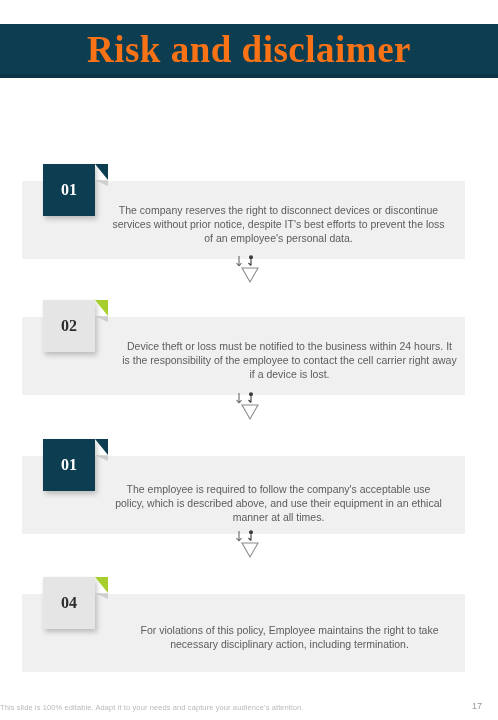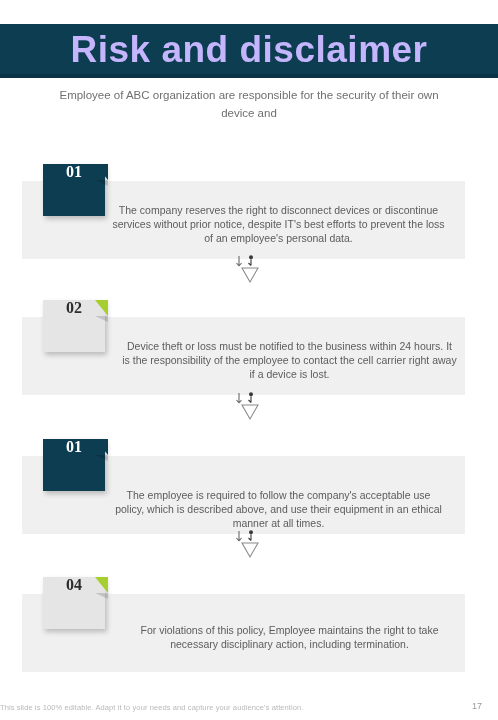--- a/index.html
+++ b/index.html
@@ -30,22 +30,22 @@
     width: 498px;
     height: 54px;
     background: #0d3d51;
     box-sizing: border-box;
     display: flex;
     align-items: center;
     justify-content: center;
     border-bottom: 4px solid #0a3346;
   }
   .title-text {
-    color: #c4b5fd;
-    font-family: Liberation Sans, sans-serif;
+    color: #f97316;
+    font-family: Liberation Serif, serif;
     font-weight: bold;
     font-size: 37px;
     line-height: 1;
     letter-spacing: 0.5px;
     white-space: nowrap;
   }
 
   .subtitle {
     position: absolute;
     left: 49px;
@@ -74,24 +74,25 @@
   .row-1 { top: 181px; }
   .row-2 { top: 317px; }
   .row-3 { top: 456px; }
   .row-4 { top: 594px; }
 
   
   .badge {
     position: absolute;
     left: 21px;
     top: -17px;
-    width: 62px;
+    width: 52px;
     height: 52px;
     box-sizing: border-box;
     display: flex;
+    align-items: center;
     justify-content: center;
     box-shadow: 2px 3px 5px rgba(0,0,0,0.22);
     z-index: 3;
   }
   .badge .num {
     font-family: "Liberation Serif", serif;
     font-weight: bold;
     font-size: 16px;
     line-height: 1;
     position: relative;
@@ -168,21 +169,20 @@
 </style>
 </head>
 <body>
 
 <div class="slide">
 
   <div class="title-bar">
     <div class="title-text">Risk and disclaimer</div>
   </div>
 
-  <div class="subtitle">Employee of ABC organization are responsible for the security of their own device and</div>
 
   <div class="row row-1">
     <div class="row-bar"></div>
     <div class="badge navy">
       <span class="tail-shadow"></span>
       <span class="tail"></span>
       <span class="num">01</span>
     </div>
     <div class="row-text left" style="top:22px;">The company reserves the right to disconnect devices or discontinue services without prior notice, despite IT's best efforts to prevent the loss of an employee's personal data.</div>
   </div>
@@ -215,21 +215,21 @@
     </svg>
   </div>
 
   <div class="row row-3">
     <div class="row-bar"></div>
     <div class="badge navy">
       <span class="tail-shadow"></span>
       <span class="tail"></span>
       <span class="num">01</span>
     </div>
-    <div class="row-text left" style="top:32px;">The employee is required to follow the company's acceptable use policy, which is described above, and use their equipment in an ethical manner at all times.</div>
+    <div class="row-text left" style="top:26px;">The employee is required to follow the company's acceptable use policy, which is described above, and use their equipment in an ethical manner at all times.</div>
   </div>
 
   <div class="connector conn-3">
     <svg width="34" height="30" viewBox="0 0 34 30" xmlns="http://www.w3.org/2000/svg">
       <path d="M7 1 L7 11 M7 11 L4.5 8 M7 11 L9.5 8" stroke="#6a6a6a" stroke-width="1.1" fill="none"></path>
       <circle cx="19" cy="2.2" r="2" fill="#3a3a3a"></circle>
       <path d="M19 4.2 L19 10.5 M19 10.5 L16.5 8" stroke="#3a3a3a" stroke-width="1.1" fill="none"></path>
       <path d="M10 13 L26 13 L18 27 Z" fill="none" stroke="#8a8a8a" stroke-width="1.1"></path>
     </svg>
   </div>

